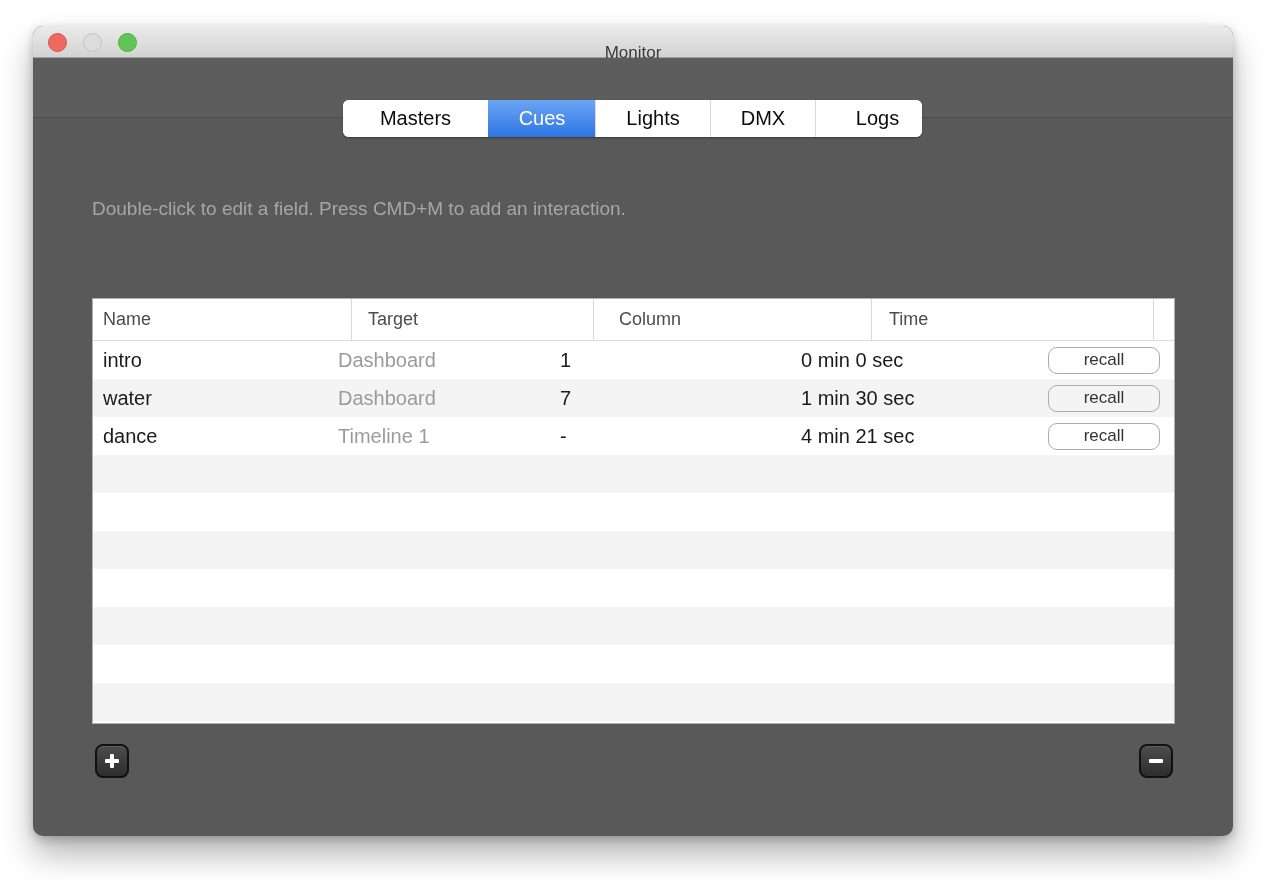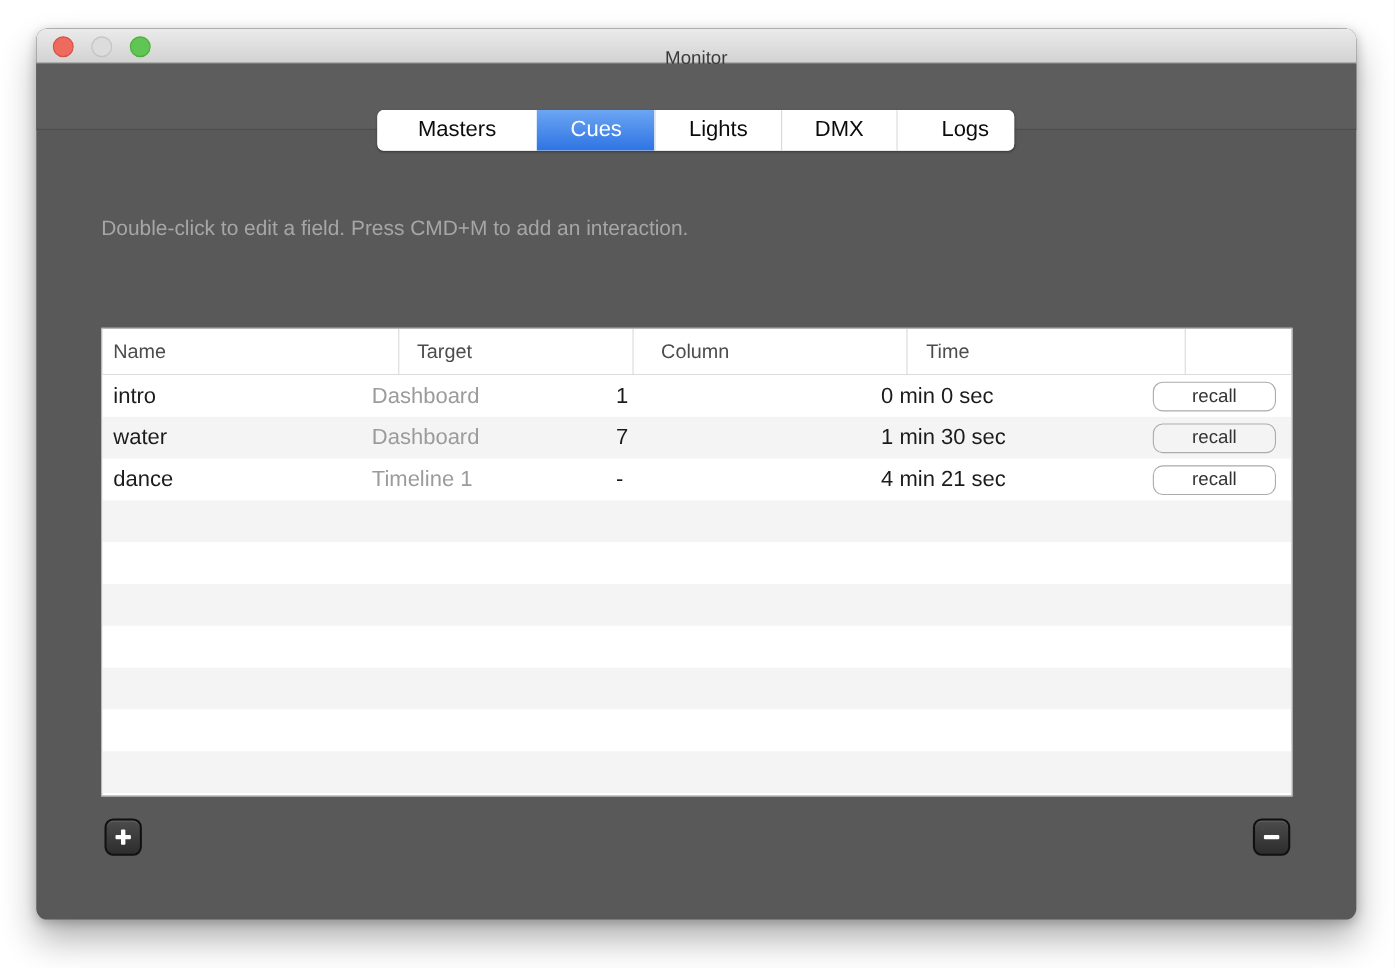--- a/index.html
+++ b/index.html
@@ -63,26 +63,26 @@
     position: absolute; left: 59px; top: 169px;
     font-size: 19px; line-height: 28px; color: #a6a6a6;
   }
 
   
   .cue-table {
     position: absolute; left: 59px; top: 272px; width: 1083px; height: 426px;
     background: #ffffff; border: 1px solid #b0b0b0; overflow: hidden;
   }
   .grid-row { display: grid; grid-template-columns: 229px 213px 249px 253px 1fr; }
-  .thead { height: 42px; border-bottom: 1px solid #dcdcdc; }
+  .thead { height: 42px; border-bottom: 1px solid #dcdcdc; gap: 29px; }
   .th {
     display: flex; align-items: center;
     font-size: 18px; color: #4c4c4c;
   }
-  .th:not(:first-child) { border-left: 1px solid #dadada; margin-left: 40px; }
+  .th:not(:first-child) { border-left: 1px solid #dadada; }
   .row { height: 38px; background: #ffffff; }
   .row:nth-child(even) { background: #f4f4f4; }
   .td { display: flex; align-items: center; font-size: 20px; color: #1b1b1b; }
   .pad1 { padding-left: 10px; }
   .pad2 { padding-left: 16px; }
   .pad3 { padding-left: 25px; }
   .pad4 { padding-left: 17px; }
   .td.muted { color: #9b9b9b; }
   .td.actions { justify-content: flex-end; padding-right: 14px; }
   .recall-btn {

